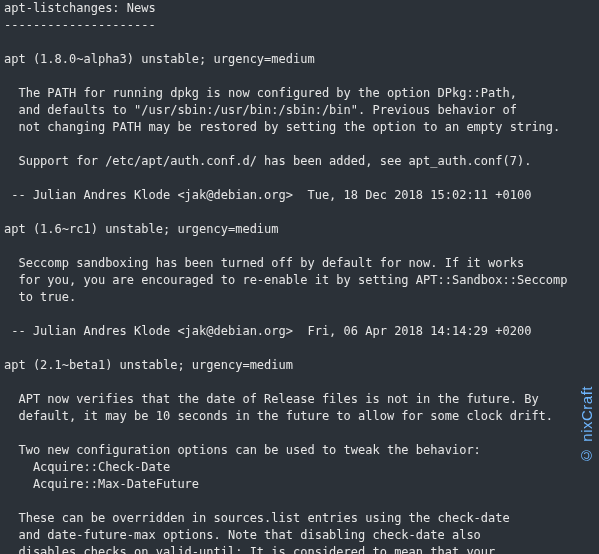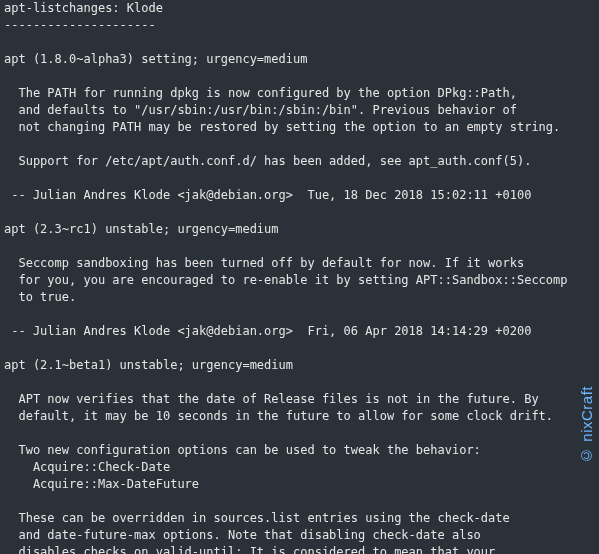--- a/index.html
+++ b/index.html
@@ -33,34 +33,34 @@
     color: #6fb7ff;
     font-family: Arial, sans-serif;
     font-size: 15px;
     letter-spacing: 0.5px;
     transform: rotate(180deg);
   }
 </style>
 </head>
 <body>
 
-<div class="terminal"><span>apt-listchanges: Klode</span>
+<div class="terminal"><span>apt-listchanges: News</span>
 <span class="hr">---------------------</span>
 
-<span>apt (1.8.0~alpha3) setting; urgency=medium</span>
+<span>apt (1.8.0~alpha3) unstable; urgency=medium</span>
 
 <span>  The PATH for running dpkg is now configured by the option DPkg::Path,
   and defaults to "/usr/sbin:/usr/bin:/sbin:/bin". Previous behavior of
   not changing PATH may be restored by setting the option to an empty string.
 
-  Support for /etc/apt/auth.conf.d/ has been added, see apt_auth.conf(5).</span>
+  Support for /etc/apt/auth.conf.d/ has been added, see apt_auth.conf(7).</span>
 
 <span> -- Julian Andres Klode &lt;jak@debian.org&gt;  Tue, 18 Dec 2018 15:02:11 +0100</span>
 
-<span>apt (2.3~rc1) unstable; urgency=medium</span>
+<span>apt (1.6~rc1) unstable; urgency=medium</span>
 
 <span>  Seccomp sandboxing has been turned off by default for now. If it works
   for you, you are encouraged to re-enable it by setting APT::Sandbox::Seccomp
   to true.</span>
 
 <span> -- Julian Andres Klode &lt;jak@debian.org&gt;  Fri, 06 Apr 2018 14:14:29 +0200</span>
 
 <span>apt (2.1~beta1) unstable; urgency=medium</span>
 
 <span>  APT now verifies that the date of Release files is not in the future. By

